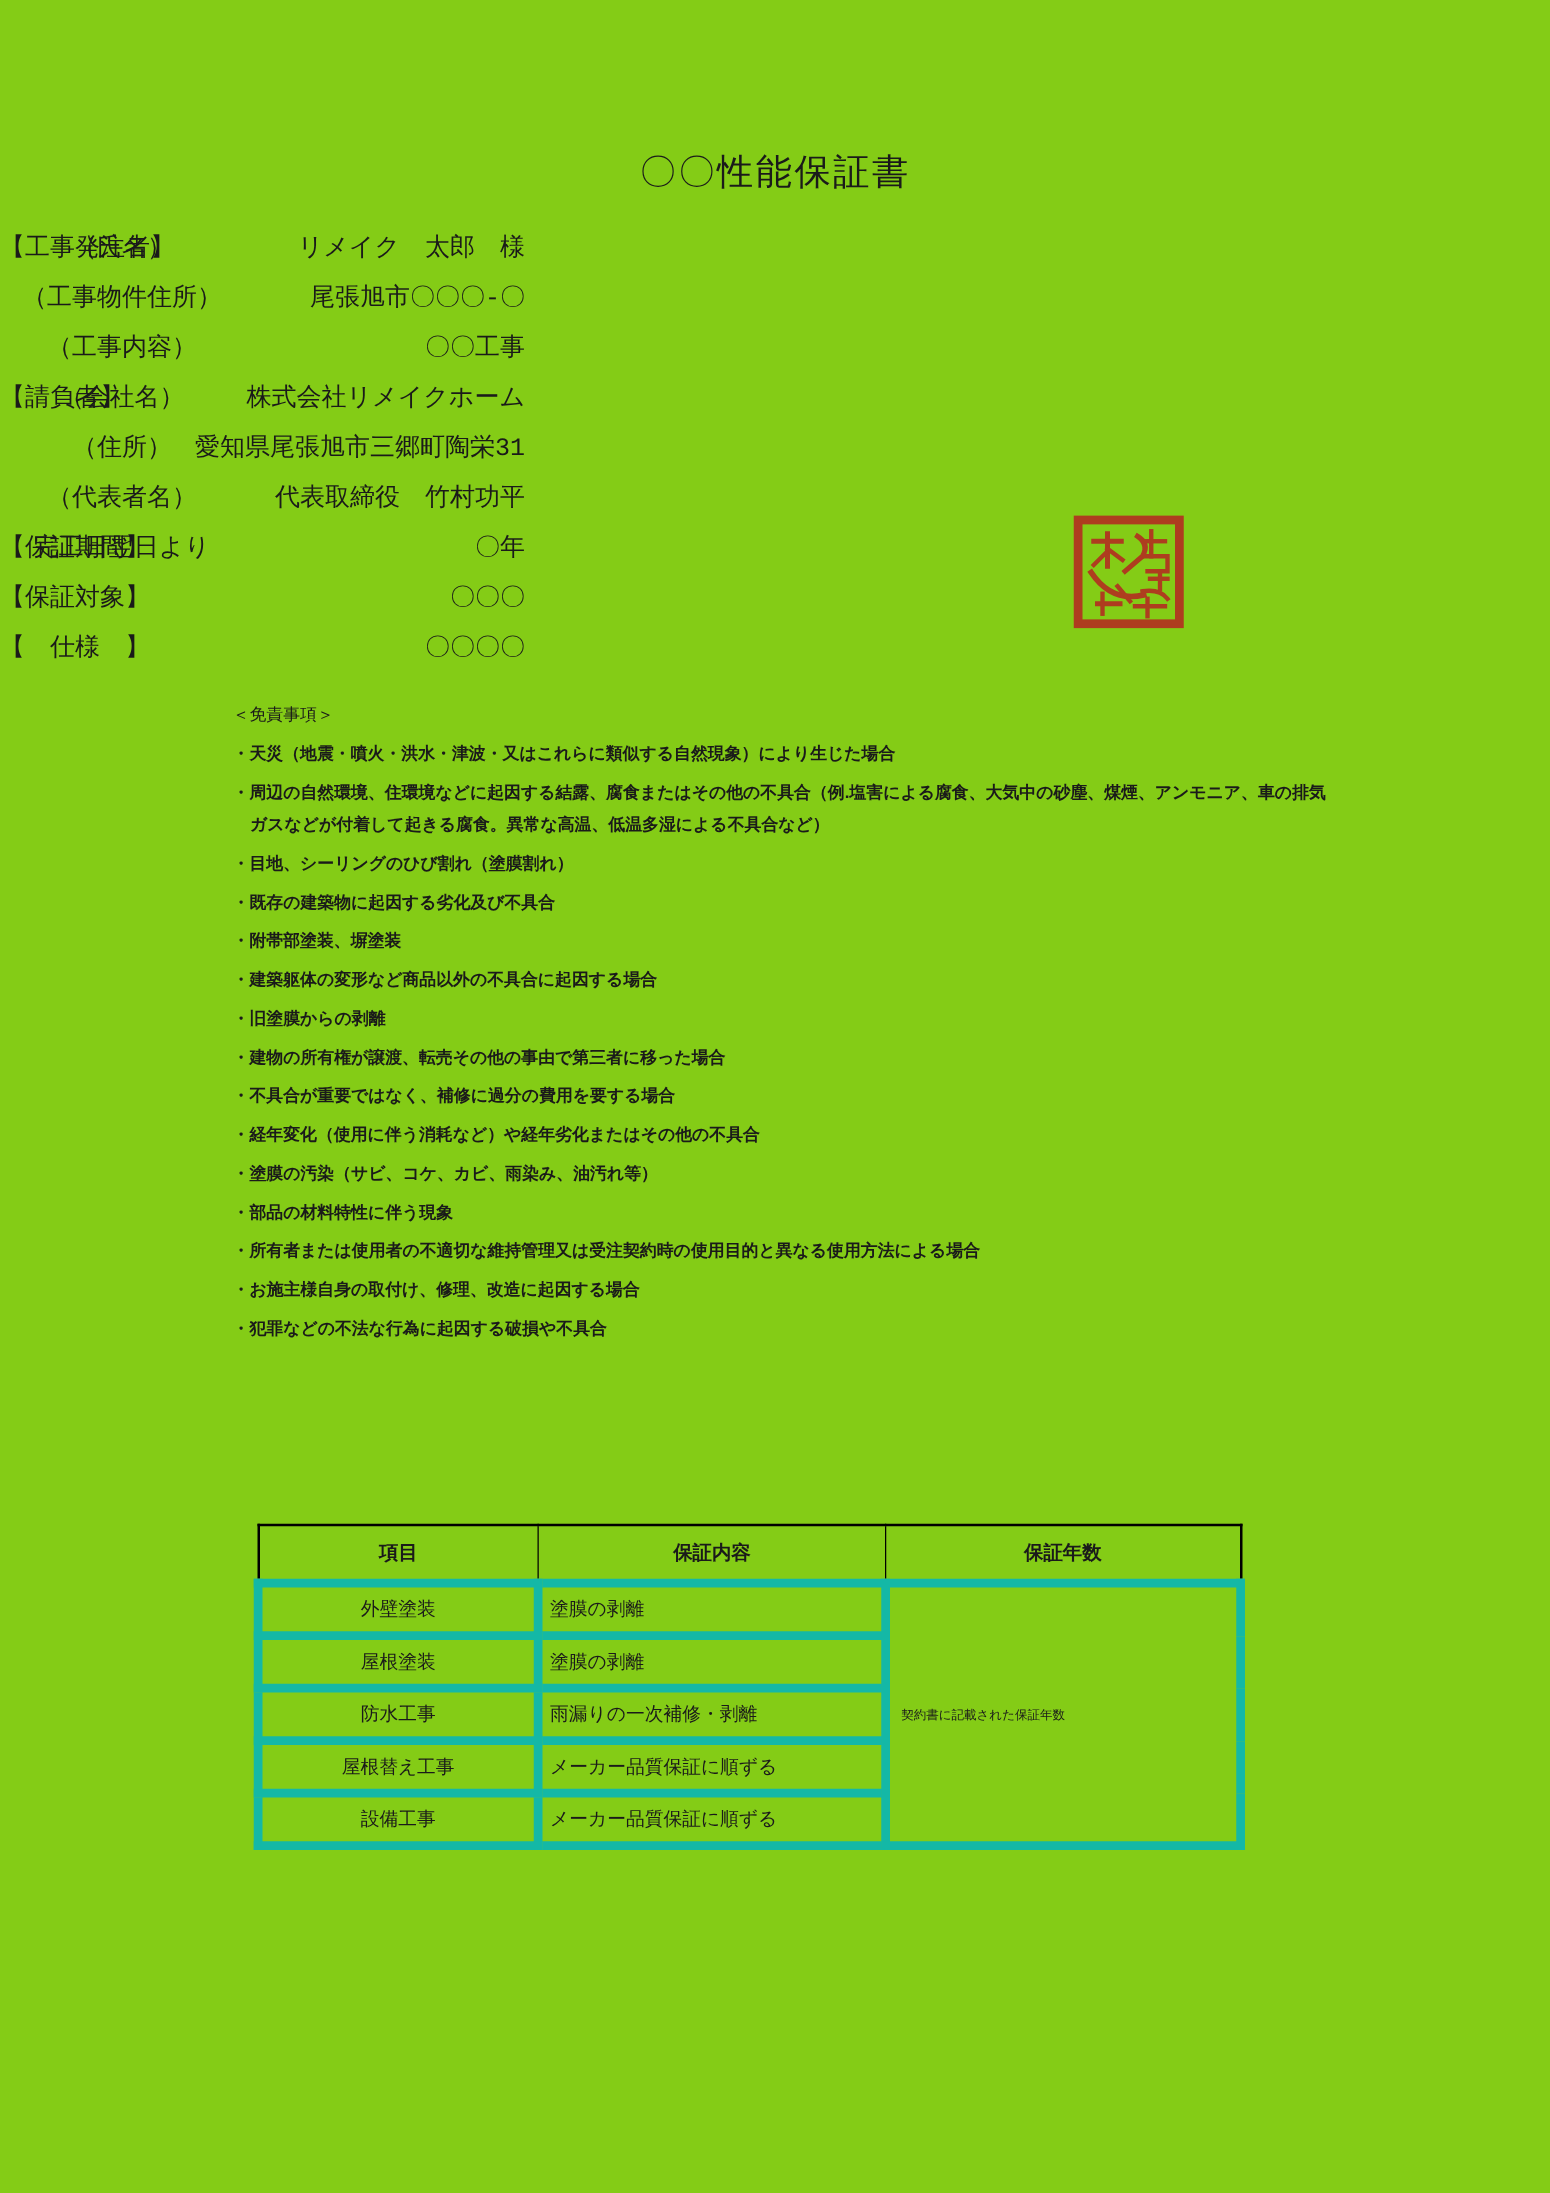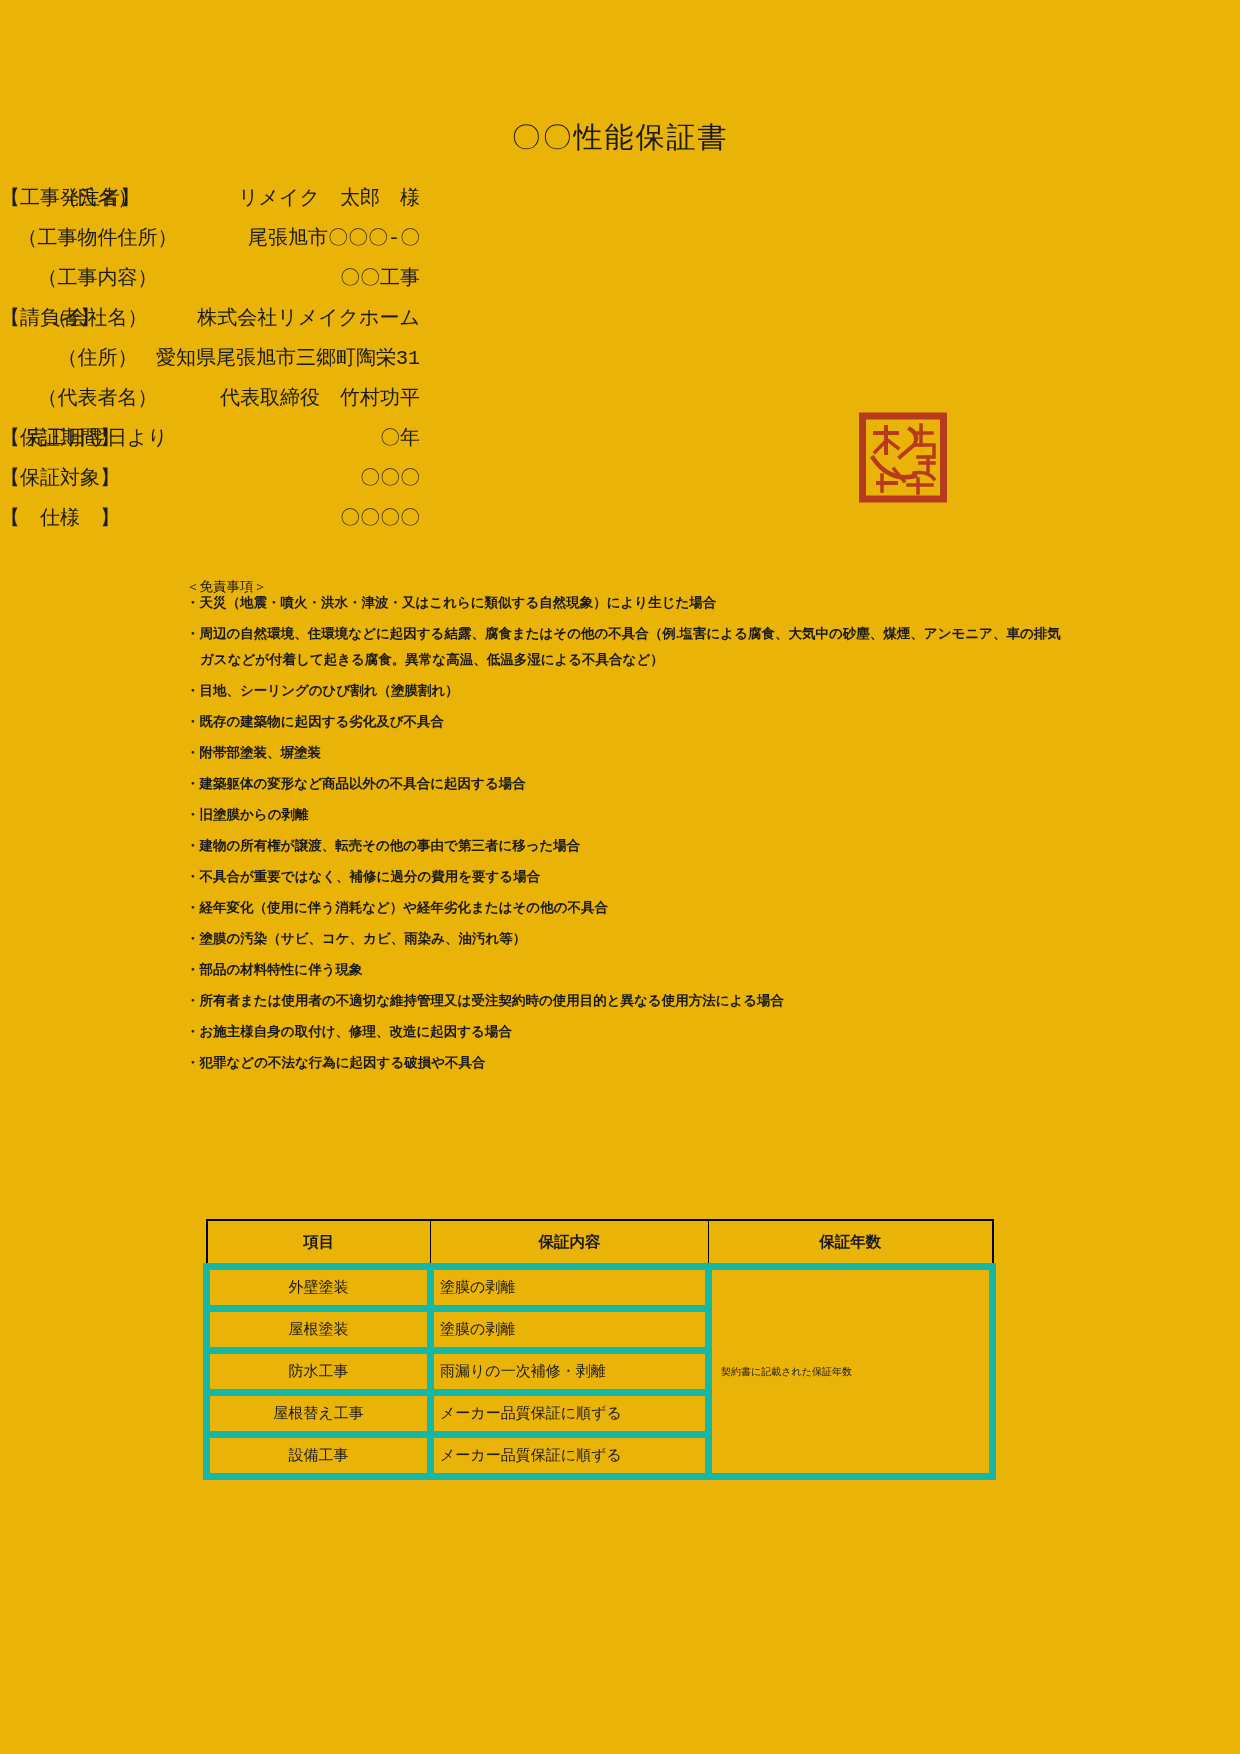--- a/index.html
+++ b/index.html
@@ -4,21 +4,21 @@
 <style>
   html, body {
     margin: 0;
     padding: 0;
     background: #ffffff;
   }
   .page {
     position: relative;
     width: 1240px;
     height: 1754px;
-    background: #eab308;
+    background: #84cc16;
     font-family: "Liberation Sans", sans-serif;
     color: #1a1a1a;
     overflow: hidden;
   }
   .doc-title {
     position: absolute;
     top: 118px;
     left: 0;
     width: 1240px;
     text-align: center;
@@ -70,21 +70,21 @@
   .seal {
     position: absolute;
     left: 858px;
     top: 411px;
     width: 90px;
     height: 93px;
   }
   .disclaimer-heading {
     position: absolute;
     left: 186px;
-    top: 578px;
+    top: 563px;
     font-size: 13.5px;
   }
   .disclaimer-list {
     position: absolute;
     left: 186px;
     top: 590px;
     width: 888px;
     font-size: 13.5px;
     font-weight: bold;
   }

